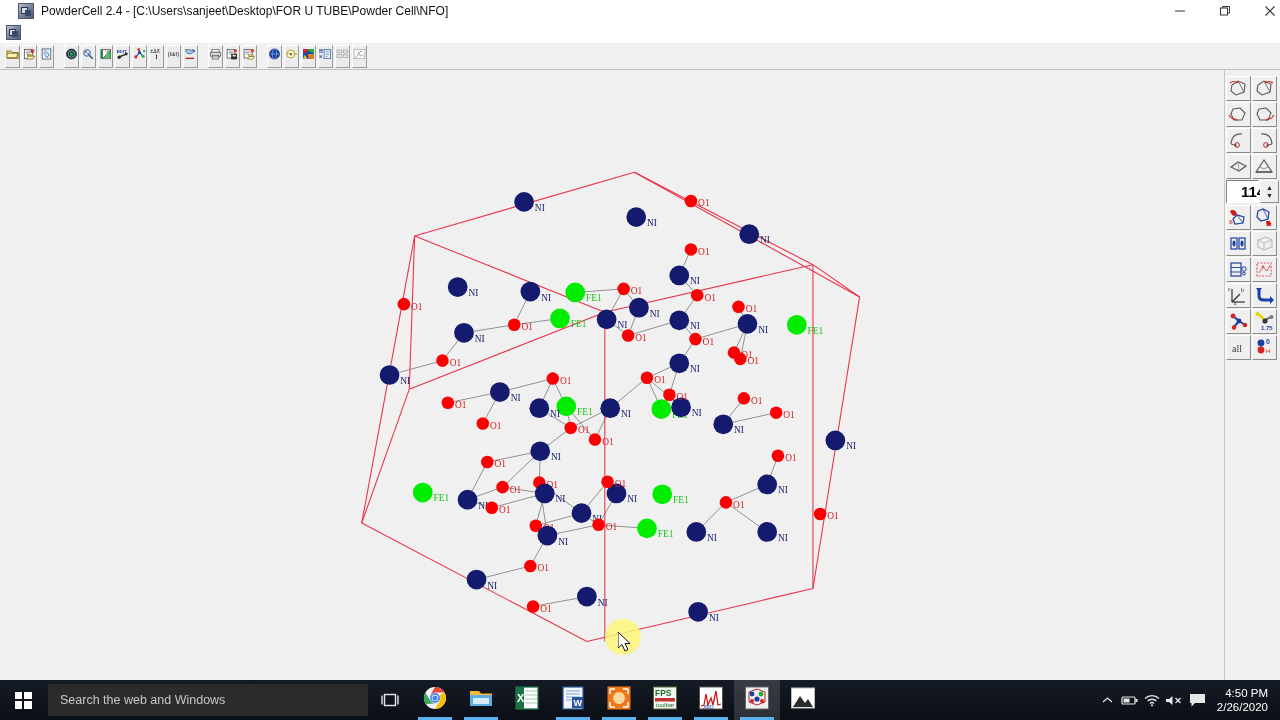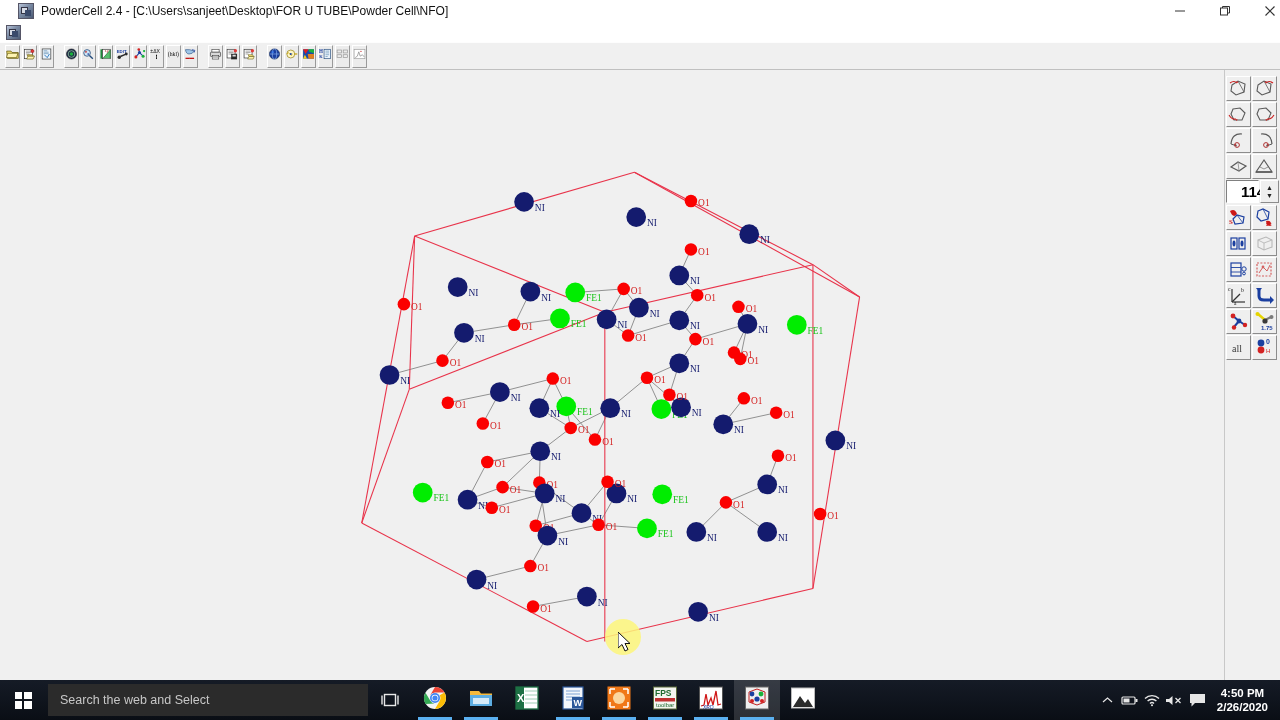--- a/index.html
+++ b/index.html
@@ -182,22 +182,22 @@
   .task-icon .underline {
     position: absolute; bottom: 0; left: 6px; right: 6px; height: 3px;
     background: #5bb0f0;
   }
   .tray {
     position: absolute; right: 0; top: 0; height: 40px; z-index: 2;
     display: flex; align-items: center; padding-right: 8px;
   }
   .tray-ico { width: 22px; height: 40px; display:flex; align-items:center; justify-content:center; color:#e6e6e6; }
   .clock {
-    color: #ffffff; font-size: 11.5px; line-height: 14px; text-align: center;
-    padding-left: 6px; padding-right: 4px; font-weight: bold;
+    color: #ffffff; font-size: 11.5px; line-height: 14px; text-align: right;
+    padding-left: 6px; padding-right: 4px;
   }
   .notif { width: 26px; height:40px; display:flex;align-items:center;justify-content:center;}
   
   .cursor-hi {
     position: absolute; width: 36px; height: 36px; border-radius: 50%;
     background: #fdf67a; opacity: 0.85; pointer-events: none;
   }
 </style>
 </head>
 <body>
@@ -814,21 +814,21 @@
     <div class="taskbar-bg"></div>
     <div class="start-btn">
       <div class="win-logo">
         <i style="left:0;top:0;width:7.5px;height:7.5px;"></i>
         <i style="right:0;top:0;width:7.5px;height:7.5px;"></i>
         <i style="left:0;bottom:0;width:7.5px;height:7.5px;"></i>
         <i style="right:0;bottom:0;width:7.5px;height:7.5px;"></i>
       </div>
     </div>
     <div class="search-box">
-      <span class="ph">Search the web and Select</span>
+      <span class="ph">Search the web and Windows</span>
     </div>
     <div class="tv-btn">
       <svg width="20" height="16" viewBox="0 0 20 16">
         <rect x="4.5" y="2.5" width="11" height="11" fill="none" stroke="#e8e8e8" stroke-width="1.4"></rect>
         <path d="M2 3.5 L2 12.5 M18 3.5 L18 12.5" stroke="#e8e8e8" stroke-width="1.4"></path>
       </svg>
     </div>
     <div class="tasks" id="taskbar-apps">
         <div class="task-icon">
           <span><svg width="26" height="26" viewBox="0 0 26 26">

